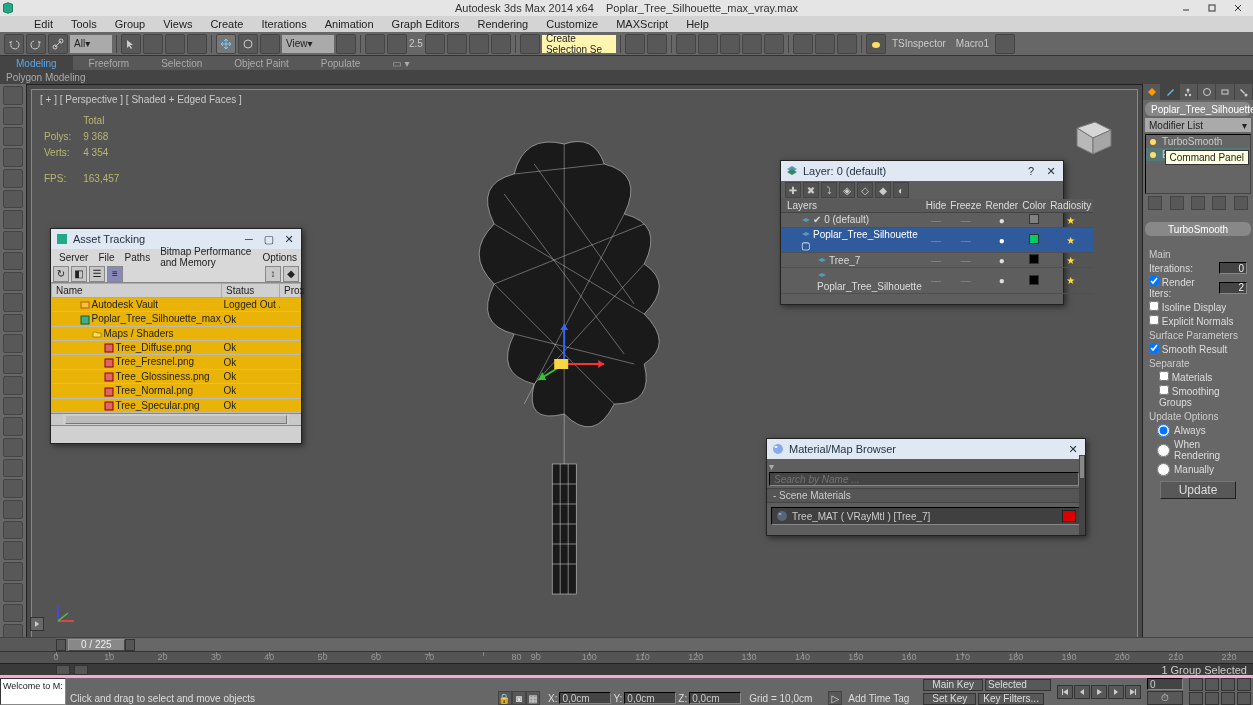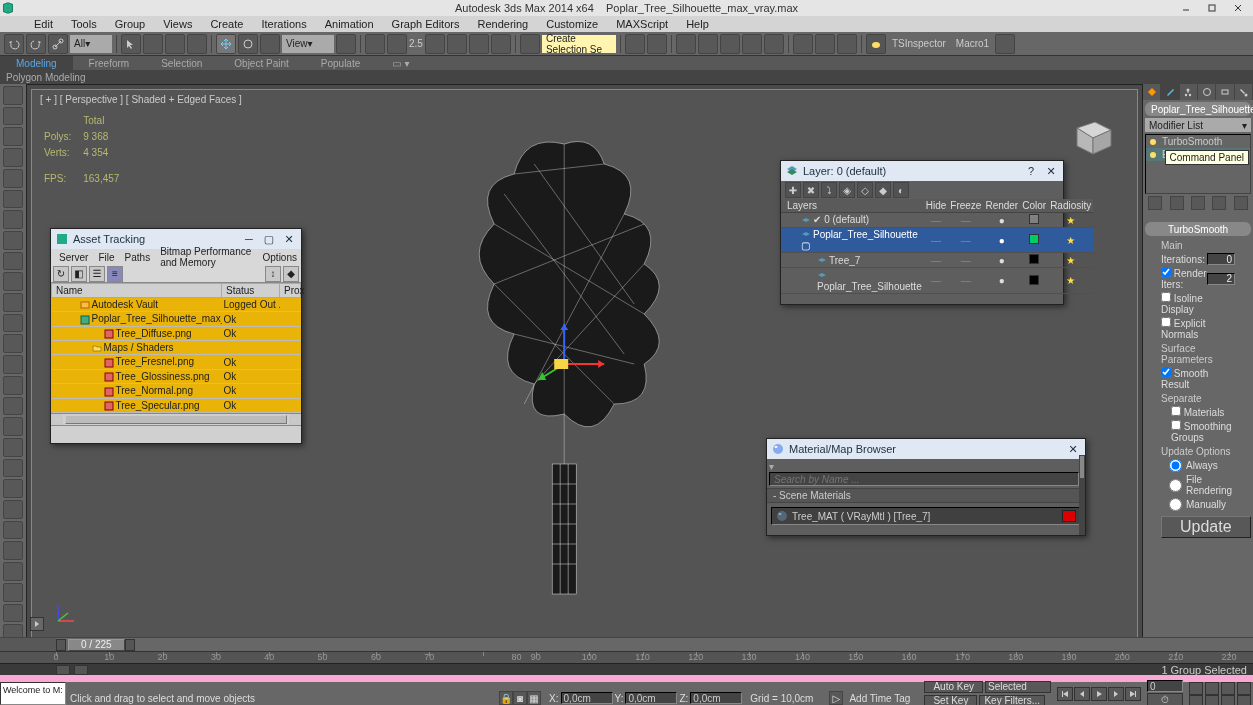--- a/index.html
+++ b/index.html
@@ -57,27 +57,27 @@
     .ct svg { width: 10px; height: 10px; }
     .cmd-obj-name { height: 14px; background: #888; border-radius: 6px; margin: 2px 2px 0 2px; color: #fff; display: flex; align-items: center; padding: 0 6px; font-size: 10px; }
     .cmd-modlist { height: 14px; background: #aaa; color: #222; margin: 2px; padding: 0 4px; display: flex; align-items: center; justify-content: space-between; cursor: pointer; }
     .cmd-stack { background: #656565; margin: 0 2px; border: 1px inset #444; min-height: 60px; font-size: 10px; }
     .stack-row { display: flex; align-items: center; padding: 1px 2px; cursor: pointer; }
     .stack-row.sel { background: #577; }
     .stack-row .bulb { width: 10px; height: 10px; margin-right: 4px; }
     .stack-btns { display: flex; gap: 1px; padding: 2px; justify-content: space-around; }
     .stack-btns .sb { width: 14px; height: 14px; background: #585858; border: 1px solid #444; cursor: pointer; }
     .cmd-roll-header { height: 14px; background: #888; border-radius: 6px; margin: 2px 2px 0 2px; color: #fff; display: flex; align-items: center; justify-content: center; font-size: 10px; cursor: pointer; }
-    .cmd-roll-body { margin: 0 14px; padding: 2px 4px; font-size: 10px; color: #ddd; }
+    .cmd-roll-body { margin: 0 2px; padding: 11px 4px; font-size: 10px; color: #ddd; }
     .cmd-roll-body .row { display: flex; align-items: center; justify-content: space-between; padding: 1px 0; }
     .cmd-roll-body .subhdr { color: #ccc; margin: 2px 0 1px 0; }
     .spin-input { width: 28px; height: 12px; background: #444; color: #eee; border: 1px inset #333; font-size: 10px; text-align: right; padding-right: 2px; }
     .chk { width: 10px; height: 10px; }
     .radio-row { display: flex; align-items: center; gap: 4px; padding: 1px 0 1px 8px; }
-    .cmd-btn { display: block; margin: 4px auto; padding: 1px 18px; background: #585858; border: 1px outset #777; color: #ddd; font-size: 16px; cursor: pointer; }
+    .cmd-btn { display: block; margin: 4px auto; padding: 1px 18px; background: #585858; border: 1px outset #777; color: #ddd; font-size: 12px; cursor: pointer; }
     .cmd-tooltip { position: absolute; right: 4px; top: 150px; background: #ffffe1; color: #222; border: 1px solid #333; padding: 1px 4px; font-size: 10px; pointer-events: none; z-index: 200; }
 
     
     .dlg { position: absolute; background: #5b5b5b; border: 1px solid #222; box-shadow: 2px 2px 6px rgba(0,0,0,0.5); font-size: 10px; }
     .dlg-title { height: 20px; background: #dfe8f3; color: #234; display: flex; align-items: center; padding: 0 4px; font-size: 11px; justify-content: space-between; }
     .dlg-title .dlg-icon { width: 14px; height: 14px; margin-right: 4px; }
     .dlg-title .dlg-left { display: flex; align-items: center; }
     .dlg-sys { display: flex; gap: 4px; }
     .dlg-sys-btn { width: 16px; height: 14px; display: flex; align-items: center; justify-content: center; cursor: pointer; }
 
@@ -132,21 +132,21 @@
     .time-slider-row .pad { width: 56px; height: 100%; background: #585858; }
     .slider-btn-l, .slider-btn-r { width: 10px; height: 12px; background: #555; border: 1px solid #333; cursor: pointer; }
     .time-slider-thumb { height: 12px; padding: 0 12px; background: #888; border: 1px outset #999; font-size: 10px; color: #eee; cursor: pointer; display: flex; align-items: center; margin-left: 2px; }
     .time-ruler { height: 12px; background: linear-gradient(to right, #545454, #545454); display: flex; align-items: flex-end; font-size: 9px; color: #999; position: relative; overflow: hidden; border-top: 1px solid #333; }
     .time-ruler .tick { position: absolute; top: 0; width: 1px; height: 4px; background: #888; }
     .time-ruler .lbl { position: absolute; top: 0px; transform: translateX(-50%); }
     .track-strip { height: 12px; background: #3a3a3a; display: flex; align-items: center; padding-left: 56px; gap: 4px; border-top: 1px solid #222; }
     .track-btn { width: 14px; height: 10px; background: #555; border: 1px solid #333; cursor: pointer; }
 
     
-    .status-bar { height: 30px; background: #676767; display: flex; border-top: 7px solid #f9a8d4; font-size: 10px; }
+    .status-bar { height: 30px; background: #676767; display: flex; border-top: 3px solid #f9a8d4; font-size: 10px; }
     .status-left { width: 66px; background: #fff; color: #222; font-size: 9px; padding: 2px; border: 1px inset #888; }
     .status-mid { flex: 1; display: flex; flex-direction: column; }
     .status-mid .line1 { height: 14px; display: flex; align-items: center; padding: 0 4px; color: #ddd; }
     .status-mid .line2 { height: 14px; display: flex; align-items: center; padding: 0 4px; color: #ddd; }
     .coord-group { display: flex; align-items: center; gap: 2px; margin: 0 8px; }
     .coord-input { width: 52px; height: 12px; background: #444; color: #ccc; border: 1px inset #333; font-size: 10px; padding: 0 2px; }
     .status-icon-btn { width: 14px; height: 14px; background: #585858; border: 1px solid #444; cursor: pointer; display: flex; align-items: center; justify-content: center; }
     .anim-controls { display: flex; align-items: center; gap: 2px; padding: 0 4px; }
     .ak-btn { height: 12px; padding: 0 8px; background: #585858; border: 1px solid #333; color: #ddd; font-size: 10px; cursor: pointer; display: flex; align-items: center; }
     .ak-drop { height: 12px; width: 66px; background: #585858; border: 1px solid #333; color: #ddd; font-size: 10px; padding: 0 2px; display: flex; align-items: center; cursor: pointer; }
@@ -515,21 +515,21 @@
         <label>Smoothing Groups</label></span>
         </div>
 
       <div class="subhdr">Update Options</div>
       <div class="radio-row">
           <input type="radio" name="upd" checked="" style="">
         <label>Always</label>
         </div>
       <div class="radio-row">
           <input type="radio" name="upd" style="">
-        <label>File Rendering</label>
+        <label>When Rendering</label>
         </div>
       <div class="radio-row">
           <input type="radio" name="upd" style="">
         <label>Manually</label>
         </div>
       <button class="cmd-btn">Update</button>
     </div>
   </div>
 </div>
 
@@ -596,31 +596,31 @@
           <td></td>
         </tr>
         <tr class="file">
           <td class="indent1"><svg class="file-icon" viewBox="0 0 10 10">
               <rect x="1" y="1" width="8" height="8" fill="#4a8" stroke="#064"></rect>
             </svg>Poplar_Tree_Silhouette_max_vray.max</td>
           <td>Ok</td>
           <td></td>
         </tr>
         <tr class="file">
+          <td class="indent2"><svg class="file-icon" viewBox="0 0 10 10">
+              <path d="M1 3h3l1 1h4v4h-8z" fill="#fd6" stroke="#a80"></path>
+            </svg>Maps / Shaders</td>
+          <td></td>
+          <td></td>
+        </tr>
+        <tr class="file">
           <td class="indent3"><svg class="file-icon" viewBox="0 0 10 10">
               <rect x="1" y="1" width="8" height="8" fill="#d66" stroke="#800"></rect>
             </svg>Tree_Diffuse.png</td>
           <td>Ok</td>
-          <td></td>
-        </tr>
-        <tr class="file">
-          <td class="indent2"><svg class="file-icon" viewBox="0 0 10 10">
-              <path d="M1 3h3l1 1h4v4h-8z" fill="#fd6" stroke="#a80"></path>
-            </svg>Maps / Shaders</td>
-          <td></td>
           <td></td>
         </tr>
         <tr class="file">
           <td class="indent3"><svg class="file-icon" viewBox="0 0 10 10">
               <rect x="1" y="1" width="8" height="8" fill="#d66" stroke="#800"></rect>
             </svg>Tree_Fresnel.png</td>
           <td>Ok</td>
           <td></td>
         </tr>
         <tr class="file">
@@ -862,21 +862,21 @@
         <span>Grid = 10,0cm</span>
         <div style="width:16px"></div>
         <div class="status-icon-btn">▷</div>
         <span style="margin:0 6px">Add Time Tag</span>
       </div>
     </div>
 
     <div class="anim-controls">
       <div style="display:flex;flex-direction:column;gap:2px">
         <div style="display:flex;gap:2px">
-          <div class="ak-btn">Auto Key</div>
+          <div class="ak-btn">Main Key</div>
           <div class="ak-drop">Selected</div>
         </div>
         <div style="display:flex;gap:2px">
           <div class="ak-btn">Set Key</div>
           <div class="ak-btn" style="padding:0 4px">Key Filters...</div>
         </div>
       </div>
       <div style="display:flex;gap:1px;margin-left:4px">
         <div class="pb-btn">
             <svg viewBox="0 0 8 8">

